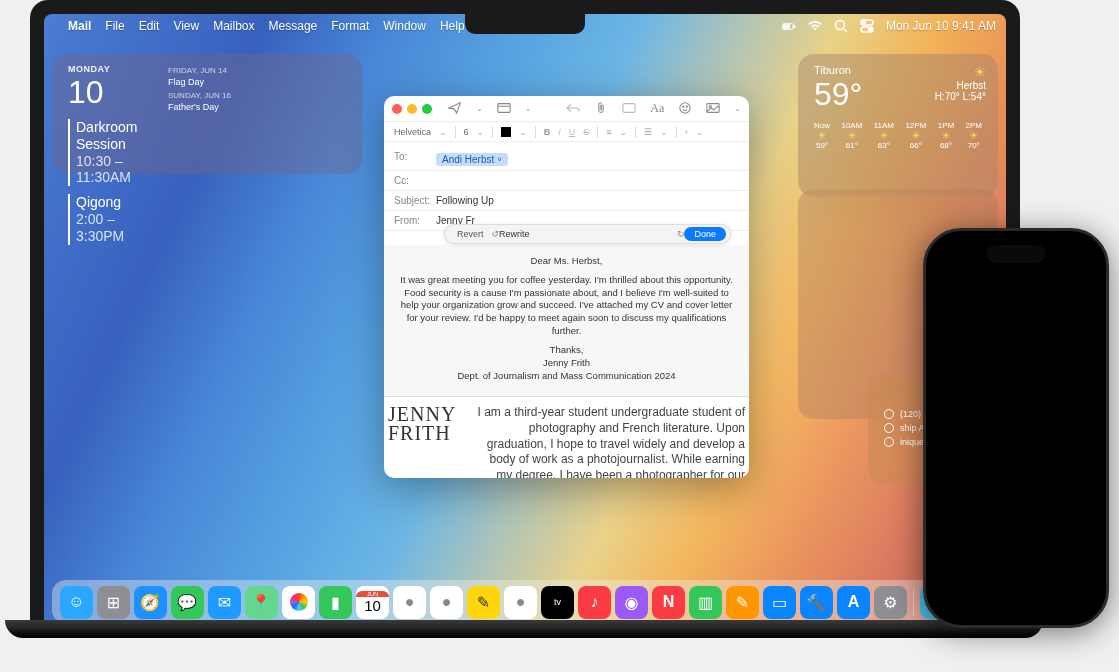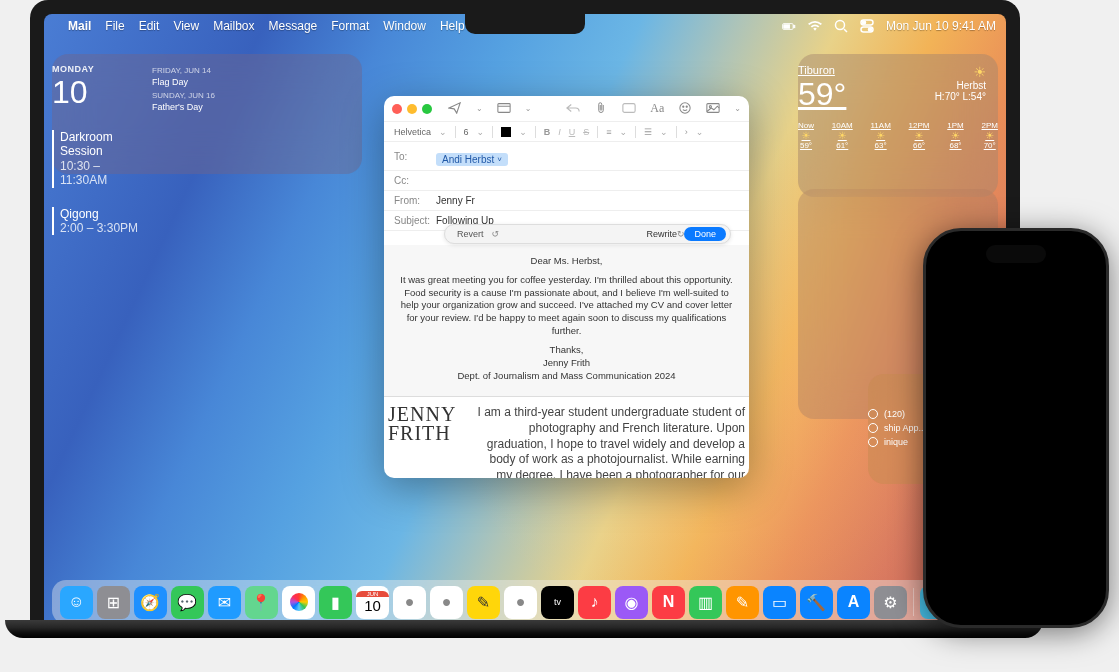--- a/index.html
+++ b/index.html
@@ -57,32 +57,32 @@
 .menubar-right .ic { width: 14px; height: 14px; display: inline-flex; align-items: center; justify-content: center; }
 
 
 .widget {
   position: absolute;
   background: rgba(120,100,130,0.38);
   backdrop-filter: blur(20px);
   border-radius: 16px;
   color: #fff;
   font-size: 11px;
-  padding: 10px 0;
+  padding: 10px 16px;
 }
 .widget-cal { top: 40px; left: 8px; width: 310px; height: 120px; display: flex; gap: 10px; }
 .cal-left { width: 90px; }
 .cal-day { font-size: 9px; opacity: 0.9; font-weight: 600; letter-spacing: 0.5px; }
 .cal-num { font-size: 32px; font-weight: 300; }
-.cal-event { border-left: 2px solid #fff; padding-left: 6px; margin-top: 19px; font-size: 12px; line-height: 1.2; }
+.cal-event { border-left: 2px solid #fff; padding-left: 6px; margin-top: 8px; font-size: 14px; line-height: 1.2; }
 .cal-right { flex: 1; font-size: 9px; }
 .cal-right-head { opacity: 0.7; font-size: 8px; margin-top: 2px; }
 .cal-right-item { padding: 2px 0; }
 
-.widget-weather { top: 40px; right: 8px; width: 200px; height: 143px; background: rgba(160,130,110,0.45); text-decoration: underline; }
+.widget-weather { top: 40px; right: 8px; width: 200px; height: 143px; background: rgba(160,130,110,0.45); }
 .w-city { font-size: 11px; }
 .w-temp { font-size: 32px; font-weight: 300; }
 .w-cond { position: absolute; top: 10px; right: 12px; text-align: right; font-size: 10px; }
 .w-hours { display: flex; justify-content: space-between; margin-top: 8px; font-size: 8px; }
 .w-hour { text-align: center; }
 .w-hour .sun { font-size: 10px; color: #ffd766; }
 
 .widget-stocks { top: 175px; right: 8px; width: 200px; height: 230px; background: rgba(160,120,100,0.35); overflow: hidden;}
 .widget-reminders { top: 360px; right: 8px; width: 130px; height: 110px; background: rgba(200,140,80,0.5); font-size: 9px; }
 .rem-row { display: flex; align-items: center; gap: 6px; margin: 4px 0; }
@@ -120,21 +120,21 @@
 .mail-chip::after { content: "˅"; font-size: 8px; }
 
 .rewrite-bar {
   position: absolute; top: 128px; left: 60px; right: 18px;
   height: 20px; background: #f4f4f4; border: 1px solid #ddd; border-radius: 10px;
   display: flex; align-items: center; font-size: 9px; padding: 0 4px;
   box-shadow: 0 1px 4px rgba(0,0,0,0.1);
 }
 .rewrite-bar .rw-btn { padding: 2px 8px; color: #555; }
 .rewrite-bar .rw-done { background: #0a7aff; color: #fff; border-radius: 8px; padding: 2px 10px; margin-left: auto; }
-.rewrite-bar .rw-center { flex:1; text-align:right; }
+.rewrite-bar .rw-center { flex:1; text-align:left; }
 
 .mail-body { padding: 10px 12px 8px; font-size: 9.5px; line-height: 1.35; color: #333; background: #f7f7f7; }
 .mail-body p { margin-bottom: 6px; text-align: center; }
 
 .mail-attachment { border-top: 1px solid #ddd; padding: 8px 4px; display: flex; gap: 14px; font-size: 8px; }
 .att-name { font-family: "Helvetica Neue"; font-weight: 200; font-size: 20px; letter-spacing: 1px; line-height: 0.95; }
 .att-desc { flex: 1; font-size: 12px; color: #444; line-height: 1.3; text-align: right; }
 .att-cols { display: flex; gap: 14px; margin-top: 8px; font-size: 7px; }
 .att-col { flex: 1; }
 .att-head { font-weight: 700; font-size: 7px; border-top: 1px solid #000; padding-top: 3px; margin-bottom: 3px; letter-spacing: 0.5px;}
@@ -375,27 +375,27 @@
       </div>
 
       <div class="mail-field">
         <label>To:</label>
         <span class="mail-chip">Andi Herbst</span>
       </div>
       <div class="mail-field">
         <label>Cc:</label>
         <span style="flex:1"></span>
       </div>
+      <div class="mail-field">
+        <label>Subject:</label>
+        <span>Following Up</span>
+      </div>
       <div class="mail-field" style="border-bottom:1px solid #eee; position:relative">
         <label>From:</label>
         <span>Jenny Fr</span>
-      </div>
-      <div class="mail-field">
-        <label>Subject:</label>
-        <span>Following Up</span>
       </div>
 
       <div class="rewrite-bar">
         <span class="rw-btn">Revert</span>
         <span style="color:#888">↺</span>
         <span class="rw-center">Rewrite</span>
         <span style="color:#888">↻</span>
         <span class="rw-done">Done</span>
       </div>
 

